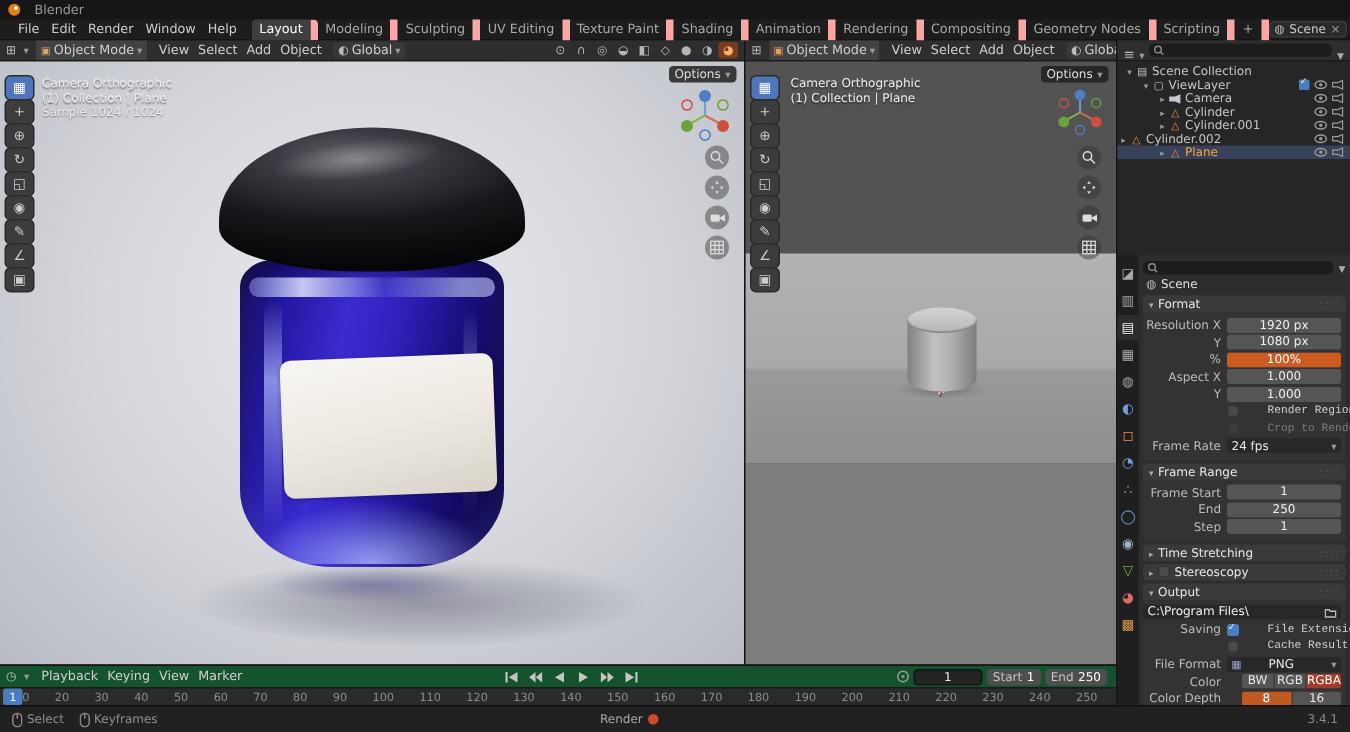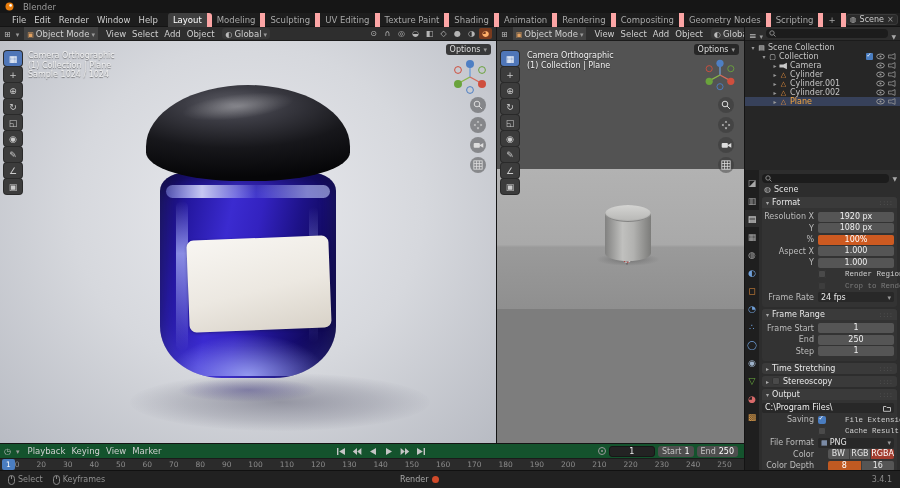--- a/index.html
+++ b/index.html
@@ -192,21 +192,21 @@
   .exp-c::before { content:"▸"; font-size:6px; color:#aaa; }
   .grip { margin-left:auto; color:#5c5c5c; }
   .grip::before { content:"::::"; letter-spacing:1px; font-size:7px; }
   .sec-body { padding:2px 3px 3px 0; }
   .prow { display:flex; align-items:center; height:10px; margin:1.5px 0; }
   .plabel { flex:0 0 56px; text-align:right; padding-right:4px; color:#bcbcbc; white-space:nowrap; }
   .pval { flex:1; min-width:0; }
   .field { height:10px; line-height:10px; background:#555; border-radius:2px; text-align:center; color:#efefef; }
   .field.dark { background:#282828; }
   .dd { height:10px; display:flex; align-items:center; background:#282828; border-radius:2px;
-    padding:0 3px; gap:2px; color:#e8e8e8; }
+    padding:0 3px; gap:18px; color:#e8e8e8; }
   .dd .carat { margin-left:auto; }
   .slider { position:relative; background:#484848; border-radius:2px; height:10px; overflow:hidden;
     text-align:center; }
   .slider .fill { position:absolute; left:0; top:0; bottom:0; background:#cd5a21; }
   .sl-txt { position:relative; z-index:1; line-height:10px; color:#fff; }
   .cbval { display:flex; align-items:center; gap:19px;font-family:Liberation Mono, monospace; }
   .cb { width:8px; height:8px; border-radius:2px; background:#4a4a4a; box-shadow:inset 0 0 0 1px #333;
     flex:none; position:relative; }
   .cb.on { background:#4a7dc0; box-shadow:none; }
   .cb.on::after { content:"✓"; position:absolute; left:1px; top:-2px; font-size:7px; color:#fff; }
@@ -614,21 +614,21 @@
 
         </div>
 
         <div class="out-row checked icon-coll exp-open" style="padding-left: 15px;">
           <span class="expander"></span>
           <span class="obj-icon">
 
             <span class="g-box"></span>
 
           </span>
-          <span class="out-label">Collection</span>
+          <span class="out-label">ViewLayer</span>
           <span class="out-icons">
             <span class="row-check"></span>
             <svg width="9" height="7" viewBox="0 0 9 7">
               <ellipse cx="4.5" cy="3.5" rx="3.8" ry="2.5" fill="none" stroke="#999"></ellipse>
               <circle cx="4.5" cy="3.5" r="1.1" fill="#999"></circle>
             </svg>
             <svg width="8" height="7" viewBox="0 0 10 8">
               <path d="M0.5 2.2 H4.8 L8.8 0.4 V7.6 L4.8 5.8 H0.5 Z" fill="none" stroke="#999"></path>
             </svg>
           </span>
@@ -688,21 +688,21 @@
             <svg width="9" height="7" viewBox="0 0 9 7">
               <ellipse cx="4.5" cy="3.5" rx="3.8" ry="2.5" fill="none" stroke="#999"></ellipse>
               <circle cx="4.5" cy="3.5" r="1.1" fill="#999"></circle>
             </svg>
             <svg width="8" height="7" viewBox="0 0 10 8">
               <path d="M0.5 2.2 H4.8 L8.8 0.4 V7.6 L4.8 5.8 H0.5 Z" fill="none" stroke="#999"></path>
             </svg>
           </span>
         </div>
 
-        <div class="out-row icon-mesh exp-closed" style="padding-left: 26px;">
+        <div class="out-row icon-mesh exp-closed" style="">
           <span class="expander"></span>
           <span class="obj-icon">
 
             <span class="g-tri"></span>
 
           </span>
           <span class="out-label">Cylinder.002</span>
           <span class="out-icons">
 
             <svg width="9" height="7" viewBox="0 0 9 7">

